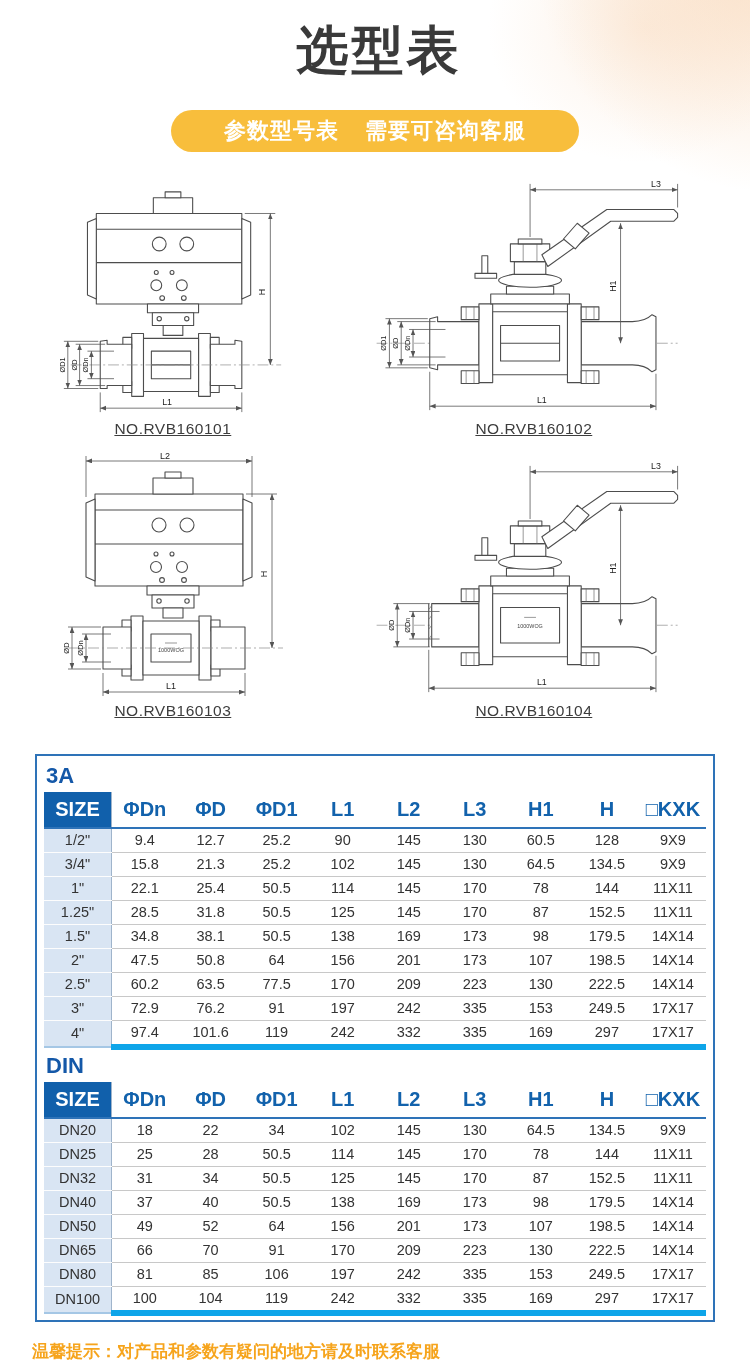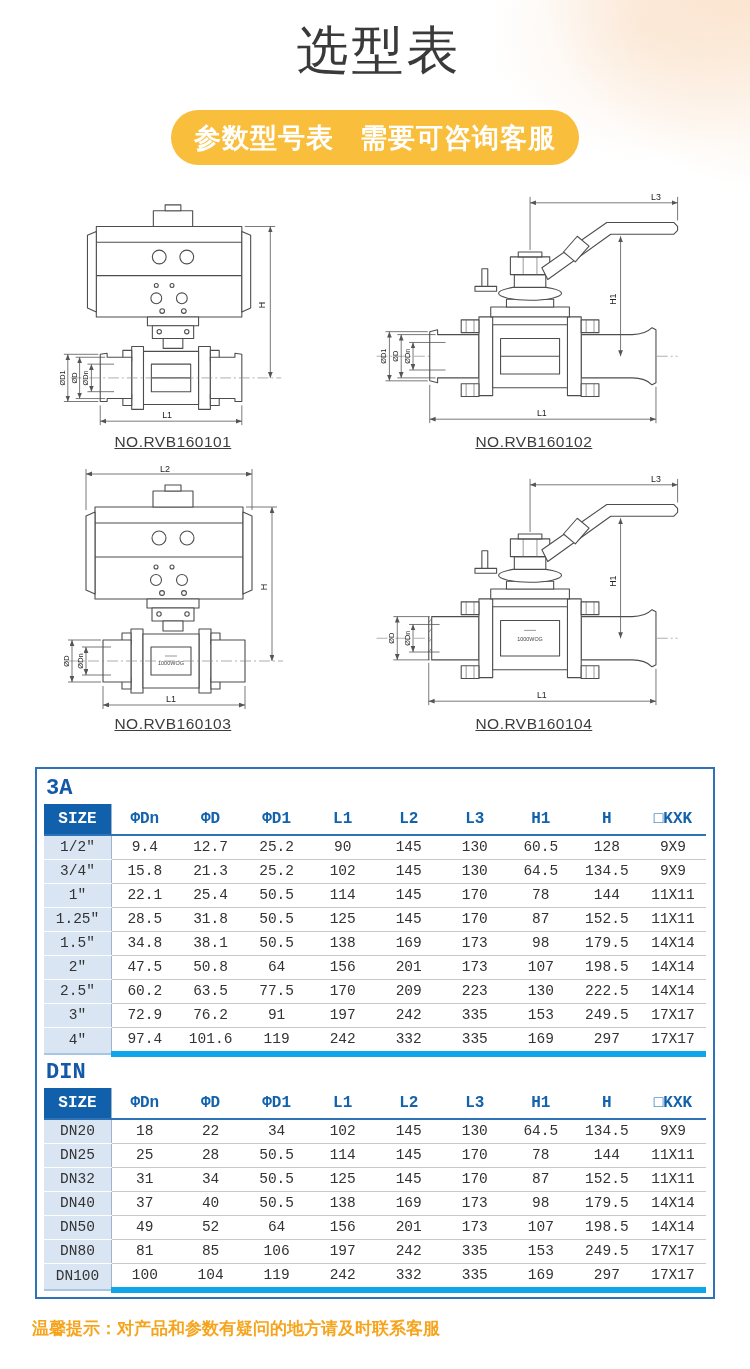--- a/index.html
+++ b/index.html
@@ -6,27 +6,27 @@
   html,body { background:#fff; }
   body { font-family:"Liberation Sans","DejaVu Sans",sans-serif; }
   .page {
     position:relative; width:750px; min-height:1369px; margin:0 auto; overflow:hidden;
     background:
       radial-gradient(55% 30% at 104% -4%, rgba(246,198,152,.55), rgba(246,198,152,0) 60%),
       radial-gradient(30% 14% at 86% 2%, rgba(248,215,185,.35), rgba(248,215,185,0) 70%),
       #ffffff;
   }
   .main-title {
-    padding-top:16px; text-align:center; font-size:52px; font-weight:normal;
+    padding-top:16px; text-align:center; font-size:52px; font-weight:bold;
     color:#3a3a3a; letter-spacing:3px;padding-left:8px;
   }
   .banner {
-    width:408px; height:55px; margin:24px auto 0; background:#F8BE3C; border-radius:28px;
+    width:408px; height:42px; margin:24px auto 0; background:#F8BE3C; border-radius:28px;
     display:flex; align-items:center; justify-content:center; gap:26px;
-    color:#fff; font-size:27px; font-weight:bold; letter-spacing:1px;
+    color:#fff; font-size:22px; font-weight:bold; letter-spacing:1px;
   }
   .drawings {
     margin-top:26px; padding:0 14px;
     display:grid; grid-template-columns:44% 56%; row-gap:12px;
   }
   .drawing-cell { display:flex; flex-direction:column; align-items:center; justify-content:flex-end; }
   .drawing-caption { margin-top:2px; font-size:15.5px; color:#3d3d3d; letter-spacing:.5px;text-decoration:underline; }
   
   svg.drw { display:block; }
   .pf { fill:#fff; stroke:#4d4d4d; stroke-width:1.1; stroke-linejoin:round; }
@@ -34,27 +34,26 @@
   .thin { fill:none; stroke:#6a6a6a; stroke-width:.7; }
   .cl { stroke:#8a8a8a; stroke-width:.7; stroke-dasharray:11 3 2 3; }
   .dim { fill:none; stroke:#555; stroke-width:.8; }
   .dtx { font-size:9px; fill:#222; }
   .dtx2 { font-size:7.5px; fill:#222; }
   .vtx { font-size:5.5px; fill:#444; }
 
   .tables-box {
     width:680px; margin:34px auto 0; border:2px solid #2E73B8; background:#fff;
     padding:4px 7px 4px 7px;
-    font-family:Liberation Mono, monospace;
   }
   .tbl-title { font-size:22px; font-weight:bold; color:#1458A8; padding:3px 0 3px 2px; }
   table.spec-table { width:100%; border-collapse:collapse; table-layout:fixed; }
   table.spec-table col.col-size { width:10.2%; }
   table.spec-table th {
-    color:#1262AC; font-size:16px; font-weight:bold; text-align:center; padding:6px 0;
+    color:#1262AC; font-size:20px; font-weight:bold; text-align:center; padding:6px 0;
     border-bottom:2px solid #2E73B8;
   }
   table.spec-table th.size-th { background:#1160AB; color:#fff; border-right:1px solid #9FB4CB; }
   table.spec-table td {
     text-align:center; font-size:14.5px; color:#333; padding:3px 0 4px;
     border-bottom:1px solid #C8C8C8;
   }
   table.spec-table td.size-td {
     background:#D9E5F3; border-bottom:1px solid #fdfdfd; border-right:1px solid #9FB4CB;
   }
@@ -586,20 +585,32 @@
               <td>52</td>
               <td>64</td>
               <td>156</td>
               <td>201</td>
               <td>173</td>
               <td>107</td>
               <td>198.5</td>
               <td>14X14</td>
             </tr>
             <tr>
+              <td class="size-td">DN65</td>
+              <td>66</td>
+              <td>70</td>
+              <td>91</td>
+              <td>170</td>
+              <td>209</td>
+              <td>223</td>
+              <td>130</td>
+              <td>222.5</td>
+              <td>14X14</td>
+            </tr>
+            <tr>
               <td class="size-td">DN80</td>
               <td>81</td>
               <td>85</td>
               <td>106</td>
               <td>197</td>
               <td>242</td>
               <td>335</td>
               <td>153</td>
               <td>249.5</td>
               <td>17X17</td>

